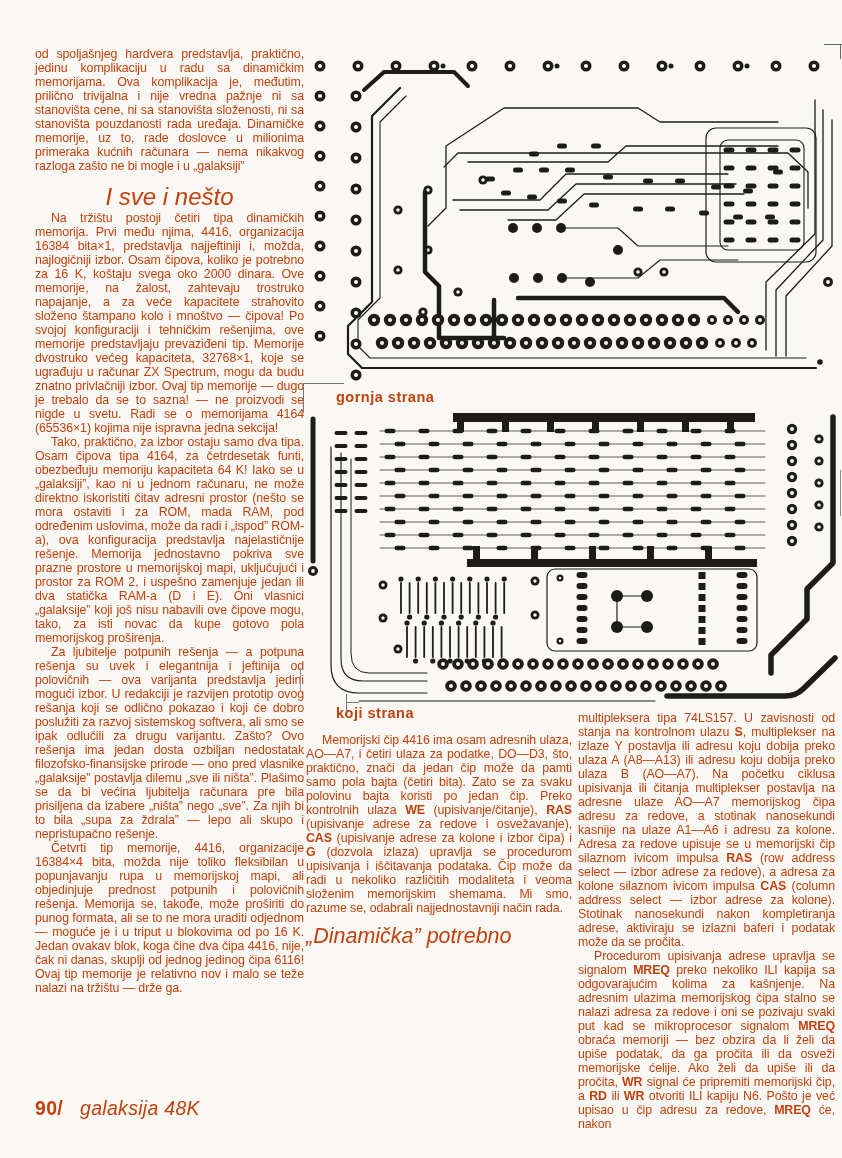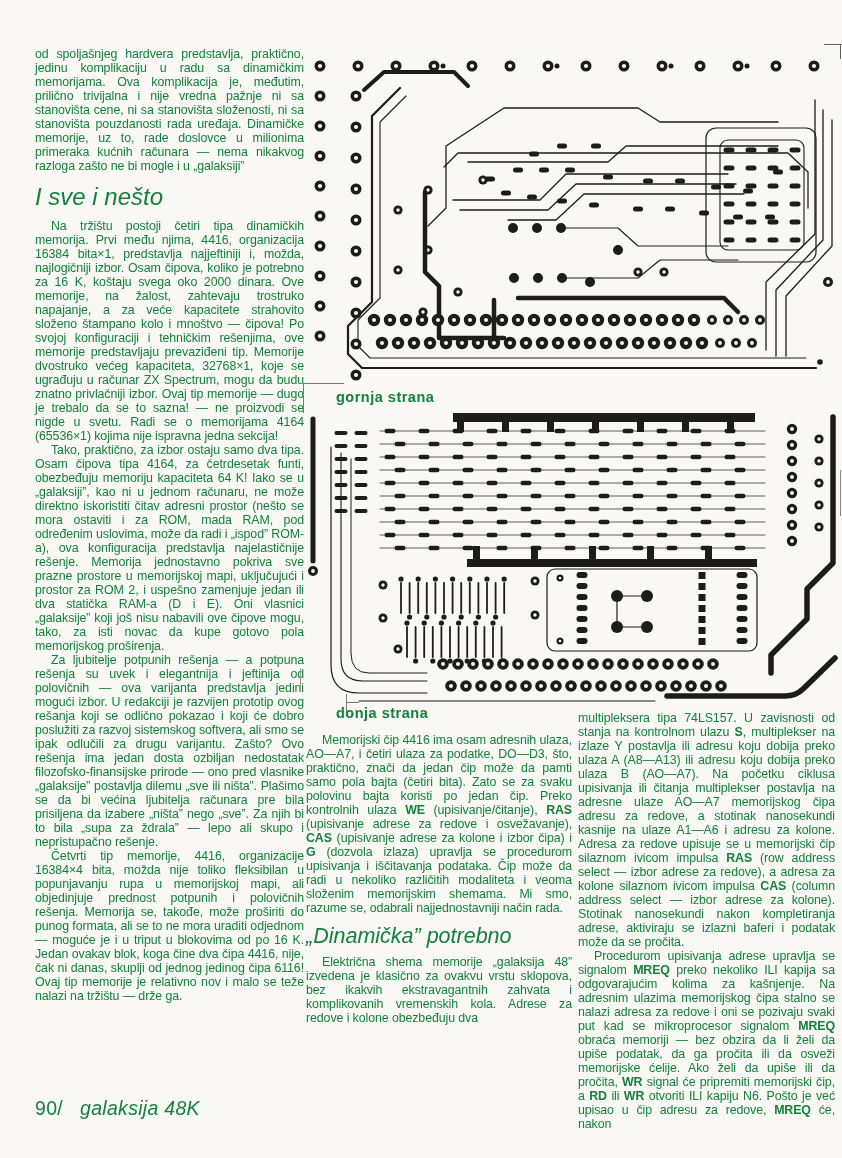--- a/index.html
+++ b/index.html
@@ -1,31 +1,31 @@
 <!DOCTYPE html>
 <html><head>
 <meta charset="utf-8">
 <style>
   html,body{margin:0;padding:0;background:#e8e6e0;}
   .page{position:relative;width:842px;height:1158px;background:#f9f8f4;overflow:hidden;
-        font-family:"Liberation Sans",sans-serif;color:#15803d;}
+        font-family:"Liberation Sans",sans-serif;color:#c2410c;}
   .col{position:absolute;text-align:justify;font-size:12.4px;line-height:14px;letter-spacing:-0.1px;}
   .col p{margin:0;}
   .col p.ind{text-indent:16px;}
   .left-col{left:35px;top:47px;width:269px;}
   .mid-col{left:306px;top:733px;width:266px;}
   .right-col{left:578px;top:711px;width:257px;}
   h1.sect{font-style:italic;font-weight:400;font-size:24px;line-height:26px;
-          margin:11px 0 9px 0;text-align:left;text-indent:0;letter-spacing:0;}
+          margin:11px 0 1px 0;text-align:center;text-indent:0;letter-spacing:0;}
   h2.proc{font-style:italic;font-weight:400;font-size:21.5px;line-height:24px;
           margin:9px 0 7px 0;text-align:left;text-indent:0;letter-spacing:0;}
   .cap{font-style:italic;margin-bottom:9px;}
   .fig-label{position:absolute;font-weight:bold;font-size:14.5px;letter-spacing:0.5px;margin-left:40px;}
   .footer{position:absolute;left:35px;top:1097px;font-size:19.5px;letter-spacing:0.3px;}
-  .footer .num{font-weight:normal;font-style:normal;}
+  .footer .num{font-weight:bold;font-style:normal;}
   .footer .mag{font-style:italic;margin-left:17px;}
   .pcb{position:absolute;}
   .mark{position:absolute;}
   b{font-weight:bold;}
 </style>
 </head>
 <body>
 
 <div class="page">
 
@@ -652,26 +652,25 @@
       <circle cx="524" cy="92" r="1.7479999999999998" fill="#f9f8f4"></circle>
       <circle cx="524" cy="114" r="4.6" fill="#1d1c1a"></circle>
       <circle cx="524" cy="114" r="1.7479999999999998" fill="#f9f8f4"></circle>
       <path d="M538,4 L538,150 L512,176 L512,206 L476,242 L476,260" fill="none" stroke="#1d1c1a" stroke-width="5.5" stroke-linejoin="round" stroke-linecap="round"></path>
       <path d="M372,283 L490,283 Q501,283 508,276 L540,245" fill="none" stroke="#1d1c1a" stroke-width="5.5" stroke-linejoin="round" stroke-linecap="round"></path>
       <path d="M36,34 L36,252 Q36,280 64,280 L132,280" fill="none" stroke="#1d1c1a" stroke-width="1.2" stroke-linejoin="round" stroke-linecap="round"></path>
       <path d="M46,40 L46,246 Q46,268 68,268 L132,268" fill="none" stroke="#1d1c1a" stroke-width="1.1" stroke-linejoin="round" stroke-linecap="round"></path>
       <path d="M56,46 L56,240 Q56,260 74,260 L132,260" fill="none" stroke="#1d1c1a" stroke-width="1" stroke-linejoin="round" stroke-linecap="round"></path>
       <path d="M64,288 L360,288" fill="none" stroke="#1d1c1a" stroke-width="1" stroke-linejoin="round" stroke-linecap="round"></path>
     </svg>
-  <div class="fig-label" style="left:296px;top:705px;">donja strana</div>
+  <div class="fig-label" style="left:296px;top:705px;">koji strana</div>
 
   <div class="col mid-col">
     <p class="ind">Memorijski čip 4416 ima osam adresnih ulaza, AO—A7, i četiri ulaza za podatke, DO—D3, što, praktično, znači da jedan čip može da pamti samo pola bajta (četiri bita). Zato se za svaku polovinu bajta koristi po jedan čip. Preko kontrolnih ulaza <b>WE</b> (upisivanje/čitanje), <b>RAS</b> (upisivanje adrese za redove i osvežavanje), <b>CAS</b> (upisivanje adrese za kolone i izbor čipa) i <b>G</b> (dozvola izlaza) upravlja se procedurom upisivanja i iščitavanja podataka. Čip može da radi u nekoliko različitih modaliteta i veoma složenim memorijskim shemama. Mi smo, razume se, odabrali najjednostavniji način rada.</p>
     <h2 class="proc">„Dinamička” potrebno</h2>
-    <p class="ind">Električna shema memorije „galaksija 48” izvedena je klasično za ovakvu vrstu sklopova, bez ikakvih ekstravagantnih zahvata i komplikovanih vremenskih kola. Adrese za redove i kolone obezbeđuju dva</p>
   </div>
 
   <div class="col right-col">
     <p>multipleksera tipa 74LS157. U zavisnosti od stanja na kontrolnom ulazu <b>S</b>, multiplekser na izlaze Y postavlja ili adresu koju dobija preko ulaza A (A8—A13) ili adresu koju dobija preko ulaza B (AO—A7). Na početku ciklusa upisivanja ili čitanja multiplekser postavlja na adresne ulaze AO—A7 memorijskog čipa adresu za redove, a stotinak nanosekundi kasnije na ulaze A1—A6 i adresu za kolone. Adresa za redove upisuje se u memorijski čip silaznom ivicom impulsa <b>RAS</b> (row address select — izbor adrese za redove), a adresa za kolone silaznom ivicom impulsa <b>CAS</b> (column address select — izbor adrese za kolone). Stotinak nanosekundi nakon kompletiranja adrese, aktiviraju se izlazni baferi i podatak može da se pročita.</p>
     <p class="ind">Procedurom upisivanja adrese upravlja se signalom <b>MREQ</b> preko nekoliko ILI kapija sa odgovarajućim kolima za kašnjenje. Na adresnim ulazima memorijskog čipa stalno se nalazi adresa za redove i oni se pozivaju svaki put kad se mikroprocesor signalom <b>MREQ</b> obraća memoriji — bez obzira da li želi da upiše podatak, da ga pročita ili da osveži memorijske ćelije. Ako želi da upiše ili da pročita, <b>WR</b> signal će pripremiti memorijski čip, a <b>RD</b> ili <b>WR</b> otvoriti ILI kapiju N6. Pošto je već upisao u čip adresu za redove, <b>MREQ</b> će, nakon</p>
   </div>
 
   <div class="footer">
     <span class="num">90/</span><span class="mag">galaksija 48K</span>
   </div>

